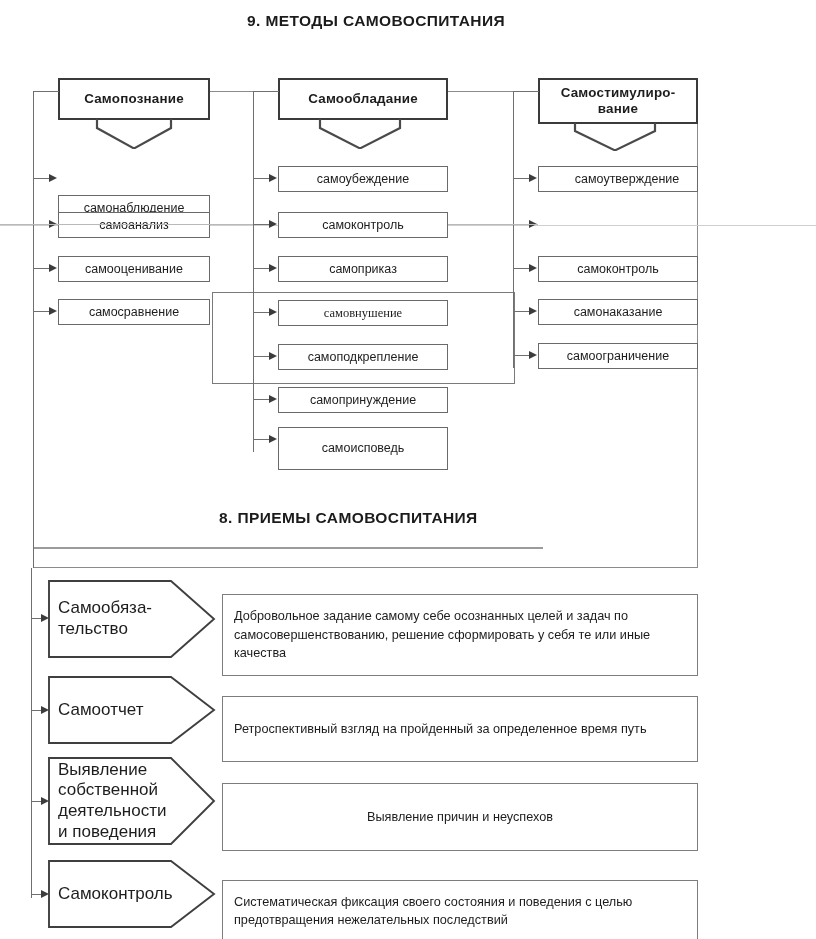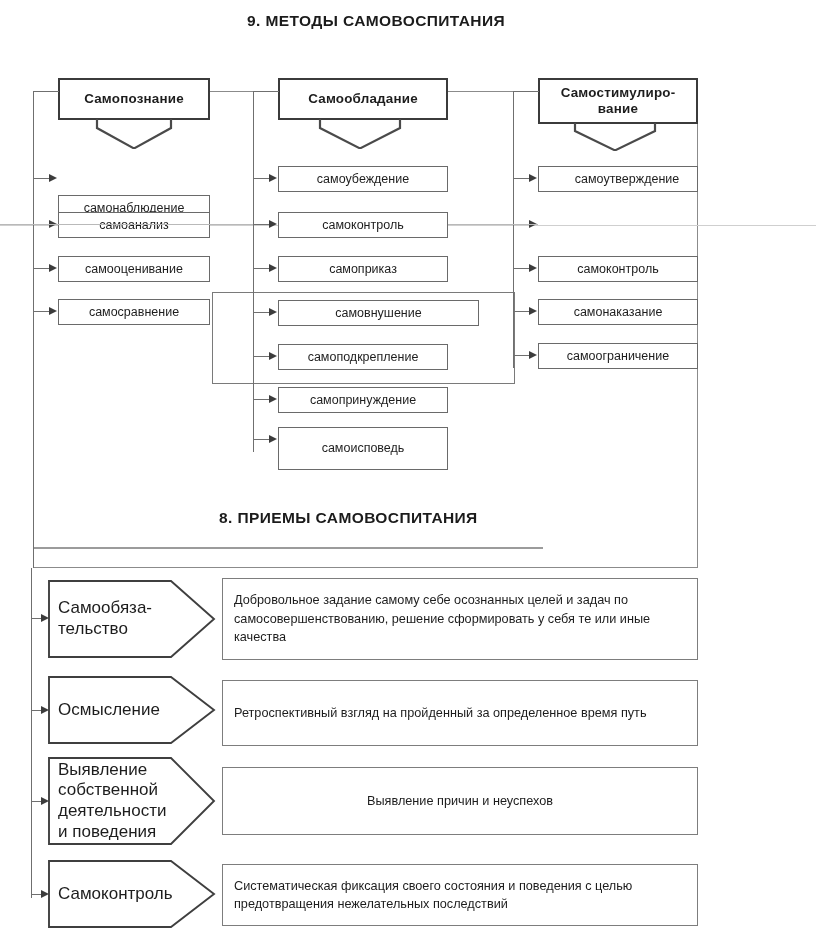--- a/index.html
+++ b/index.html
@@ -94,20 +94,21 @@
   .desc{
     position:absolute;
     box-sizing:border-box;
     border:1.4px solid #7d7d7d;
     background:#fff;
     display:flex;align-items:center;
     padding:20px 11px;
     font-size:12.7px;
     line-height:1.45;
     color:#1d1d1d;
+    margin-top:16px;
   }
 
   
   .artifact{position:absolute;background:#cfcfcf;height:1px;}
 </style>
 </head>
 <body>
 
 <div class="page">
 
@@ -179,21 +180,21 @@
   </div>
   <div class="ln h" style="left:253px;top:224px;width:17px;"></div>
   <div class="arrow-r" style="left:269px;top:220px;"></div>
 
   <div class="box leaf-box" style="left:278px;top:256px;width:170px;height:26px;">
     <span>самоприказ</span>
   </div>
   <div class="ln h" style="left:253px;top:268px;width:17px;"></div>
   <div class="arrow-r" style="left:269px;top:264px;"></div>
 
-  <div class="box leaf-box" style="left:278px;top:300px;width:201px;height:26px;">
+  <div class="box leaf-box" style="left:278px;top:300px;width:170px;height:26px;font-family:Liberation Serif, serif;">
     <span>самовнушение</span>
   </div>
   <div class="ln h" style="left:253px;top:312px;width:17px;"></div>
   <div class="arrow-r" style="left:269px;top:308px;"></div>
 
   <div class="box leaf-box" style="left:278px;top:344px;width:170px;height:26px;">
     <span>самоподкрепление</span>
   </div>
   <div class="ln h" style="left:253px;top:356px;width:17px;"></div>
   <div class="arrow-r" style="left:269px;top:352px;"></div>
@@ -269,21 +270,21 @@
   <div class="arrow-r" style="left:41px;top:614px;"></div>
   <div class="desc" style="left:222px;top:578px;width:476px;height:82px;">
     <span>Добровольное задание самому себе осознанных целей и задач по самосовершенствованию, решение сформировать у себя те или иные качества</span>
   </div>
 
   <div class="penta" style="left:48px;top:676px;width:168px;height:68px;">
     <svg width="168" height="68" viewBox="0 0 168 68">
       <polygon points="1,1 123,1 166,34 123,67 1,67" fill="#ffffff" stroke="#3f3f3f" stroke-width="1.9"></polygon>
     </svg>
     <div class="ptxt">
-      <span>Осмысление</span>
+      <span>Самоотчет</span>
     </div>
   </div>
   <div class="ln h" style="left:31px;top:710px;width:11px;"></div>
   <div class="arrow-r" style="left:41px;top:706px;"></div>
   <div class="desc" style="left:222px;top:680px;width:476px;height:66px;">
     <span>Ретроспективный взгляд на пройденный за определенное время путь</span>
   </div>
 
   <div class="penta" style="left:48px;top:757px;width:168px;height:88px;">
     <svg width="168" height="88" viewBox="0 0 168 88">

